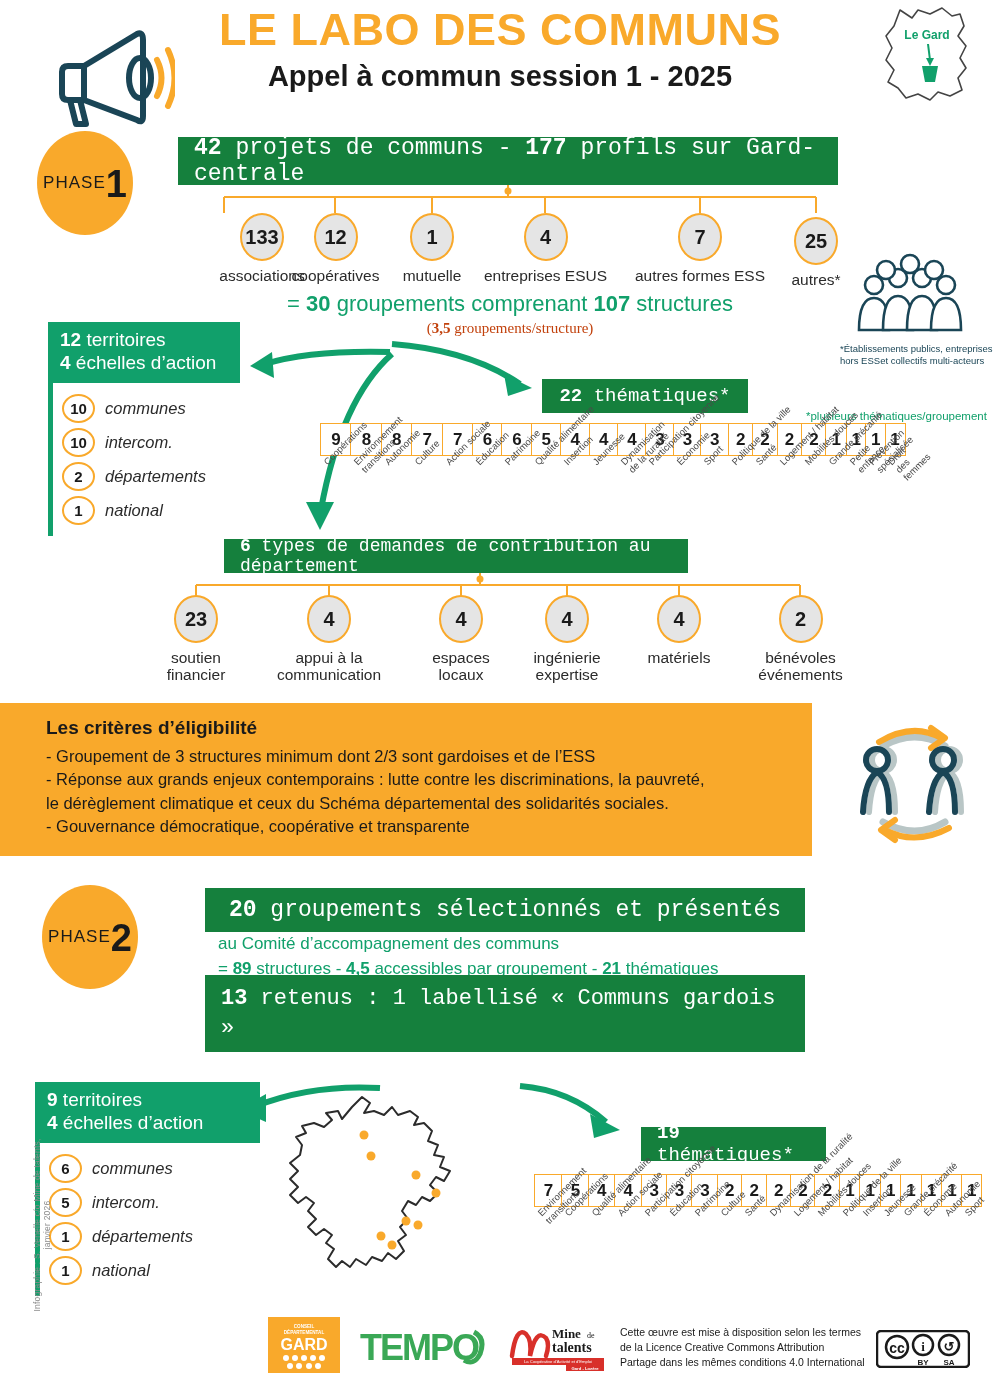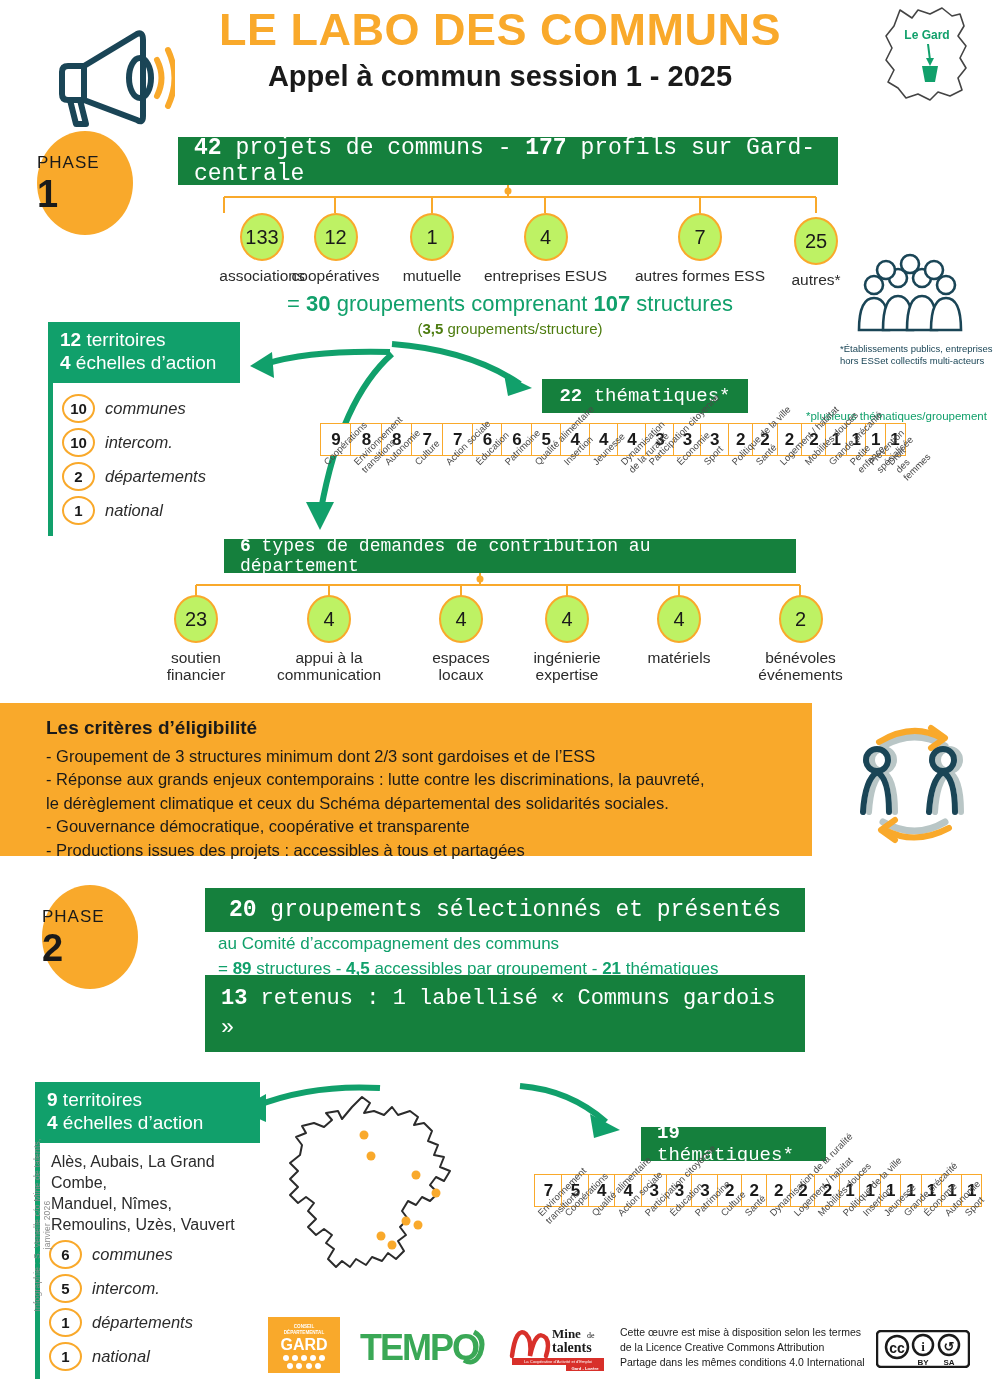--- a/index.html
+++ b/index.html
@@ -29,56 +29,56 @@
     color: #1a1a1a;
   }
   #megaphone { left: 40px; top: 20px; width: 135px; height: 110px; }
   #gard-map-badge { left: 872px; top: 4px; width: 110px; height: 100px; }
 
   
   .phase-badge {
     width: 96px; height: 104px;
     border-radius: 50%;
     background: #F9A92B;
-    display: flex; flex-direction: column;
-    align-items: flex-start; justify-content: center;
+    display: flex; flex-direction: row;
+    align-items: center; justify-content: center;
     color: #1a1a1a;
   }
   .phase-badge .p-label { font-size: 17px; letter-spacing: 1px; }
   .phase-badge .p-num { font-size: 38px; font-weight: bold; line-height: 1; margin-top: 2px; }
   #phase1-badge { left: 37px; top: 131px; }
   #phase2-badge { left: 42px; top: 885px; }
 
   
   .green-banner {
     background: #15803d;
     color: #ffffff;
     display: flex; align-items: center; justify-content: center;
     font-size: 22px;
     padding: 0 16px;
     font-family: Liberation Mono, monospace;
   }
   .green-banner b { font-weight: bold; }
   #banner-projets { left: 178px; top: 137px; width: 660px; height: 48px; font-size: 23px; }
   #banner-22-them { left: 542px; top: 379px; width: 206px; height: 34px; font-size: 19px; }
-  #banner-6-types { left: 224px; top: 539px; width: 572px; height: 34px; font-size: 18px; }
+  #banner-6-types { left: 224px; top: 539px; width: 464px; height: 34px; font-size: 18px; }
   #banner-20-group { left: 205px; top: 888px; width: 600px; height: 44px; font-size: 23px; }
   #banner-13-retenus {
     left: 205px; top: 975px; width: 600px; height: 77px;
     flex-direction: column; align-items: flex-end; justify-content: center;
     line-height: 1.35; font-size: 22px;
   }
   #banner-19-them { left: 641px; top: 1127px; width: 185px; height: 34px; font-size: 19px; }
   .node-circle {
     width: 44px; height: 48px;
     border: 2px solid #F9A92B;
     border-radius: 50%;
-    background: #bef264;
+    background: #e5e5e5;
     display: flex; align-items: center; justify-content: center;
-    font-size: 20px; font-weight: normal; color: #1a1a1a;
+    font-size: 20px; font-weight: bold; color: #1a1a1a;
   }
   .node-label {
     text-align: center; font-size: 15.5px; color: #2b2b2b;
     line-height: 1.12; margin-top: 6px; white-space: pre-line;
   }
   .tree-col { position: absolute; display: flex; flex-direction: column; align-items: center; }
 
   
   .panel-head {
     background: #11A06B; color: #fff;
@@ -101,21 +101,21 @@
   }
 
   
   #groupements-line {
     left: 240px; top: 291px; width: 540px; text-align: center;
     color: #11A06B; font-size: 22px;
   }
   #groupements-line b { font-weight: bold; }
   #groupements-sub {
     left: 240px; top: 320px; width: 540px; text-align: center;
-    color: #4d7c0f; font-size: 15px;
+    color: #c2410c; font-size: 15px; font-family: Liberation Serif, serif;
   }
   #phase2-subtext {
     left: 218px; top: 932px; width: 600px;
     color: #11A06B; font-size: 17px; line-height: 1.45;
   }
   #phase2-subtext b { font-weight: bold; }
 
   
   .them-wrap { position: absolute; }
   .them-row { display: flex; align-items: flex-end; }
@@ -421,21 +421,20 @@
   <div class="node-label">bénévoles
 événements</div>
 </div>
 
 <div class="abs" id="criteria-box">
   <div id="criteria-title">Les critères d’éligibilité</div>
   <div class="criteria-item">- Groupement de 3 structures minimum dont 2/3 sont gardoises et de l’ESS</div>
   <div class="criteria-item">- Réponse aux grands enjeux contemporains : lutte contre les discriminations, la pauvreté,
   le dérèglement climatique et ceux du Schéma départemental des solidarités sociales.</div>
   <div class="criteria-item">- Gouvernance démocratique, coopérative et transparente</div>
-  <div class="criteria-item">- Productions issues des projets : accessibles à tous et partagées</div>
 </div>
 
 <div class="abs" id="collab-icon">
   <svg viewBox="0 0 140 130" width="140" height="130">
     <g stroke="#b9c6c6" stroke-width="7" fill="none" stroke-linecap="round">
       <path d="M38 28 Q70 10 100 28"></path>
       <path d="M38 104 Q70 122 100 104"></path>
     </g>
     <g stroke="#F9A92B" stroke-width="6" fill="none" stroke-linecap="round">
       <path d="M34 24 Q68 4 96 20"></path>
@@ -490,23 +489,20 @@
   <path d="M10 8 Q60 12 96 44" stroke="#11A06B" stroke-width="6" fill="none"></path>
   <path d="M80 36 L110 52 L84 60 Z" fill="#11A06B"></path>
 </svg>
 
 <div class="abs" id="panel-phase2">
   <div class="panel-head">
     <div><b>9</b><span> territoires</span></div>
     <div><b>4</b><span> échelles d’action</span></div>
   </div>
   <div class="panel-body">
-    <div id="phase2-territories-list">Alès, Aubais, La Grand Combe,
-Manduel, Nîmes,
-Remoulins, Uzès, Vauvert</div>
     <div class="panel-row">
       <div class="panel-pill">6</div>
       <div class="panel-row-text">communes</div>
     </div>
     <div class="panel-row">
       <div class="panel-pill">5</div>
       <div class="panel-row-text">intercom.</div>
     </div>
     <div class="panel-row">
       <div class="panel-pill">1</div>

